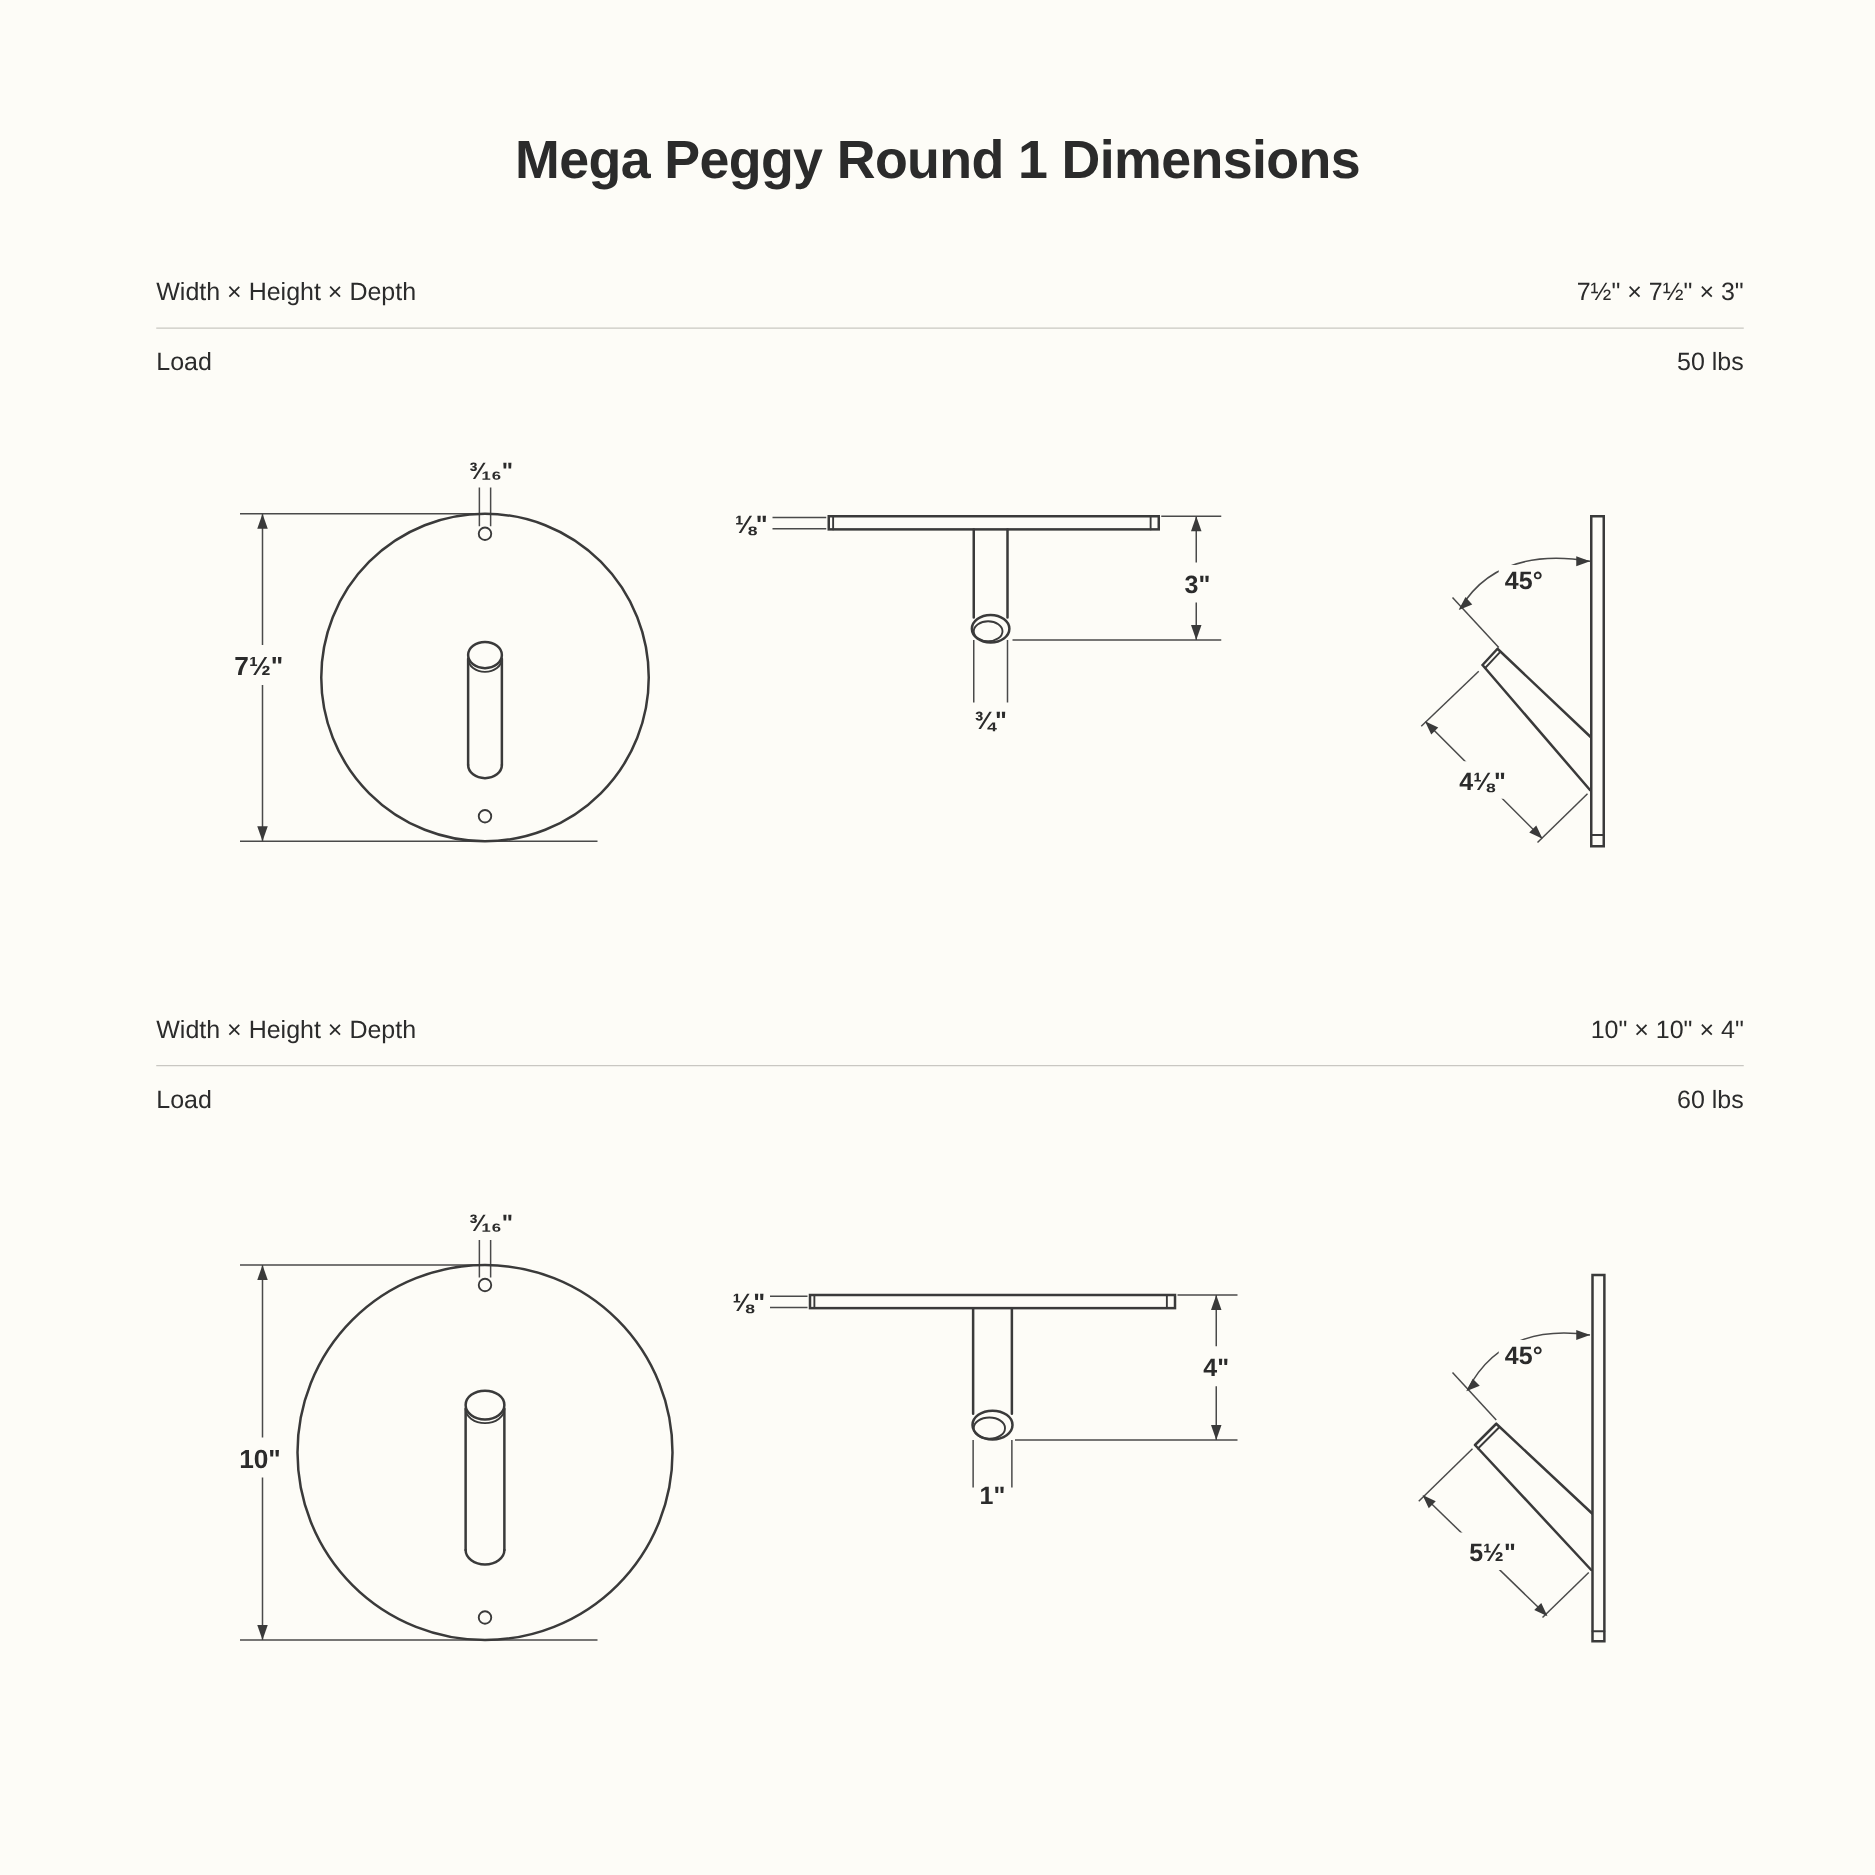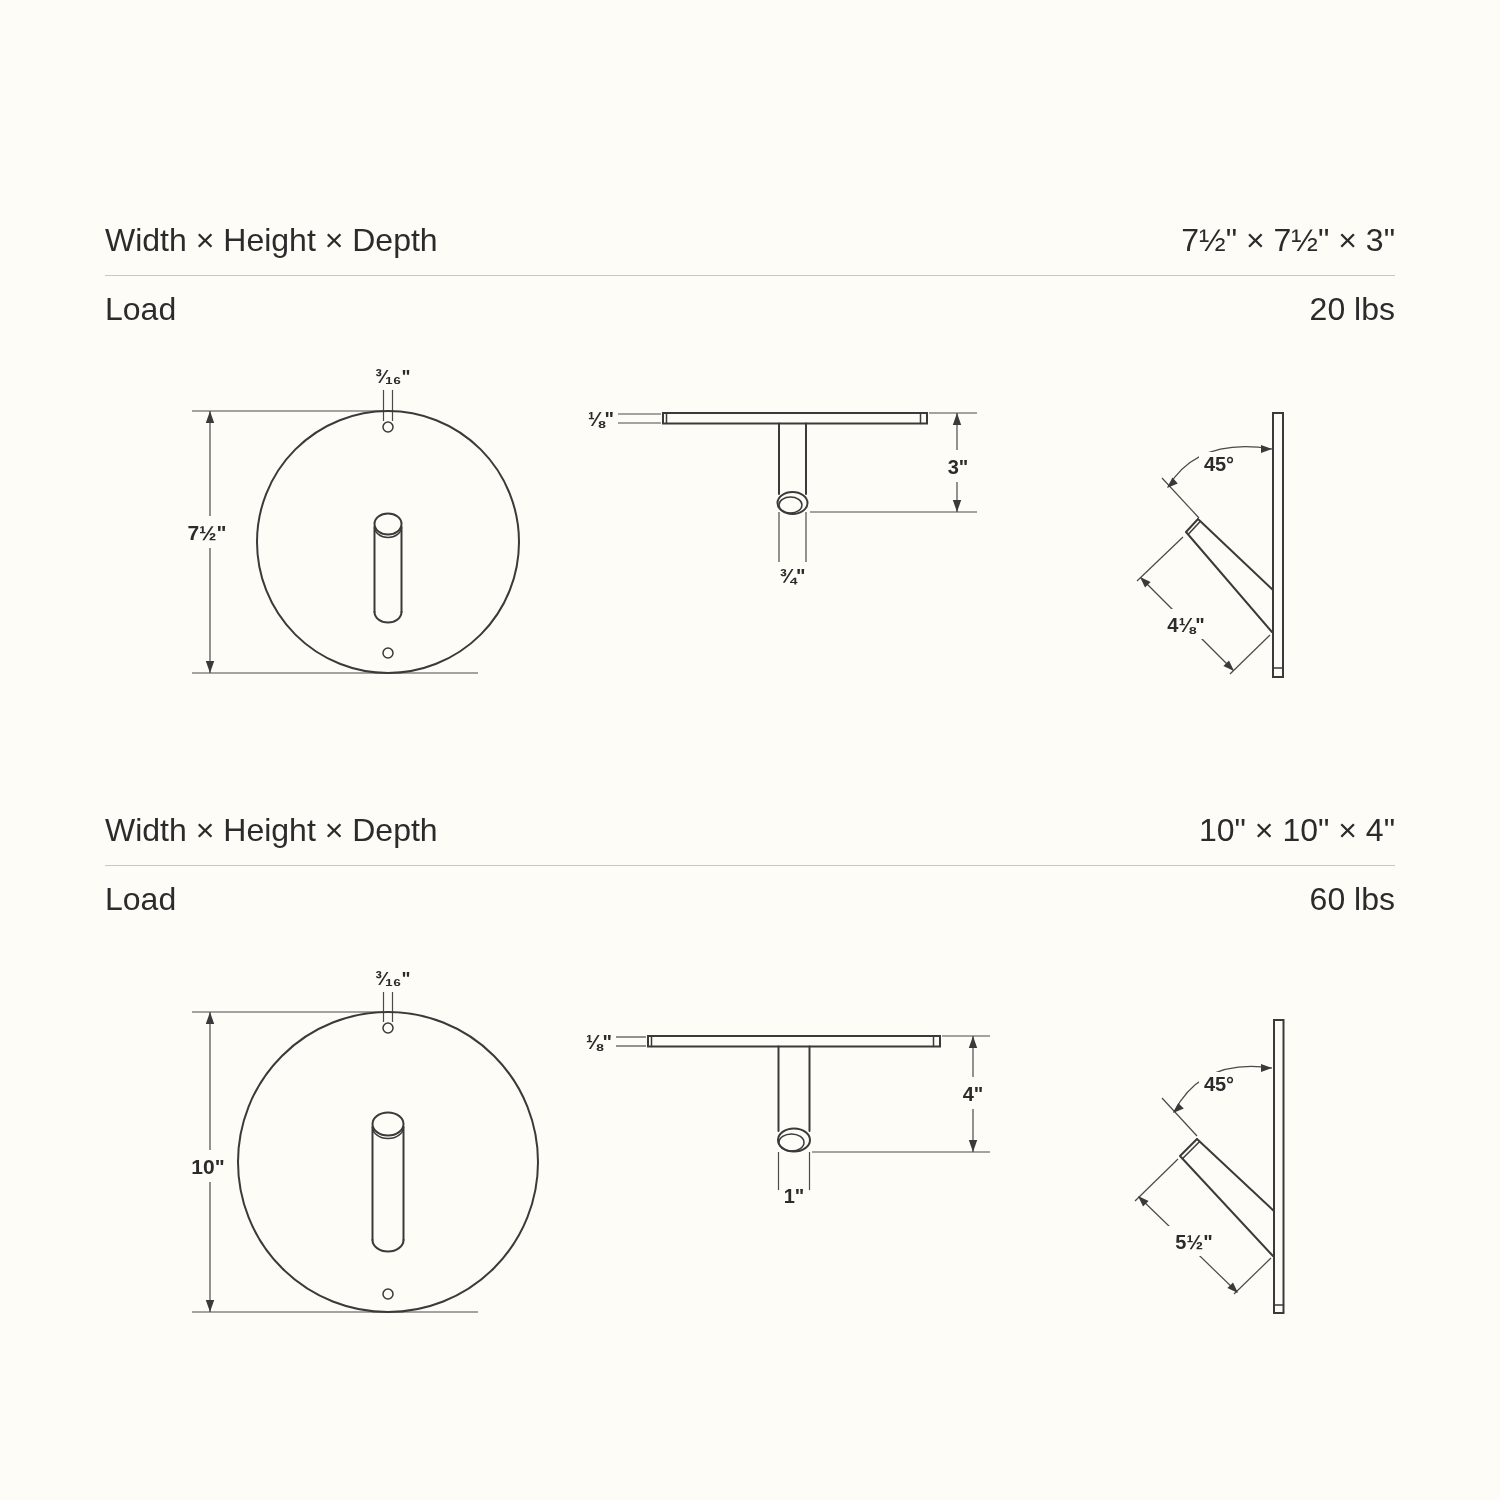--- a/index.html
+++ b/index.html
@@ -5,21 +5,21 @@
   html,body{margin:0;padding:0;background:#FDFCF7;}
   .page{
     position:relative;width:1500px;height:1500px;background:#FDFCF7;
     font-family:"Liberation Sans","DejaVu Sans",sans-serif;color:#2B2B2B;overflow:hidden;
   }
   .title{
     position:absolute;top:104px;left:0;width:100%;text-align:center;
     font-size:43px;font-weight:700;letter-spacing:-0.5px;
   }
   .spec{position:absolute;left:105px;right:105px;}
-  .spec .row{display:flex;justify-content:space-between;align-items:baseline;font-size:32px;line-height:1.05;}
+  .spec .row{display:flex;justify-content:space-between;align-items:baseline;font-size:20px;line-height:1.05;margin-left:20px;}
   .spec .row.first{padding-bottom:17px;border-bottom:1px solid #C9C7C2;}
   .spec .row.second{padding-top:17px;}
   .spec.s1{top:224px;}
   .spec.s2{top:814px;}
   svg.draw{position:absolute;overflow:visible;}
   .obj{fill:none;stroke:#3A3A3A;stroke-width:2;stroke-linecap:round;}
   .obj-fill{fill:#FDFCF7;stroke:#3A3A3A;stroke-width:2;}
   .obj-thin{fill:none;stroke:#3A3A3A;stroke-width:1.5;stroke-linecap:round;}
   .dim{fill:none;stroke:#4A4A4A;stroke-width:1.2;}
   .arrow{fill:#3A3A3A;stroke:none;}
@@ -27,29 +27,30 @@
   text.lbl,text.lbl-sm,text.lbl-lg{fill:#2B2B2B;font-weight:600;font-family:"Liberation Sans","DejaVu Sans",sans-serif;}
   text.lbl{font-size:20px;}
   text.lbl-sm{font-size:19px;}
   text.lbl-lg{font-size:21px;}
 </style>
 </head>
 <body>
 
 <div class="page">
 
+  <div class="title">Mega Peggy Round 1 Dimensions</div>
 
   <div class="spec s1">
     <div class="row first">
       <span>Width × Height × Depth</span>
       <span>7½" × 7½" × 3"</span>
     </div>
     <div class="row second">
       <span>Load</span>
-      <span>20 lbs</span>
+      <span>50 lbs</span>
     </div>
   </div>
 
   <svg class="draw" style="left:150px;top:350px;width:420px;height:350px" viewBox="150 350 420 350">
     <g class="dim">
       <line x1="383.5" y1="390" x2="383.5" y2="421"></line>
       <line x1="392.5" y1="390" x2="392.5" y2="421"></line>
       <line x1="192" y1="411" x2="384" y2="411"></line>
       <line x1="192" y1="673" x2="478" y2="673"></line>
       <line x1="210" y1="411" x2="210" y2="673"></line>

